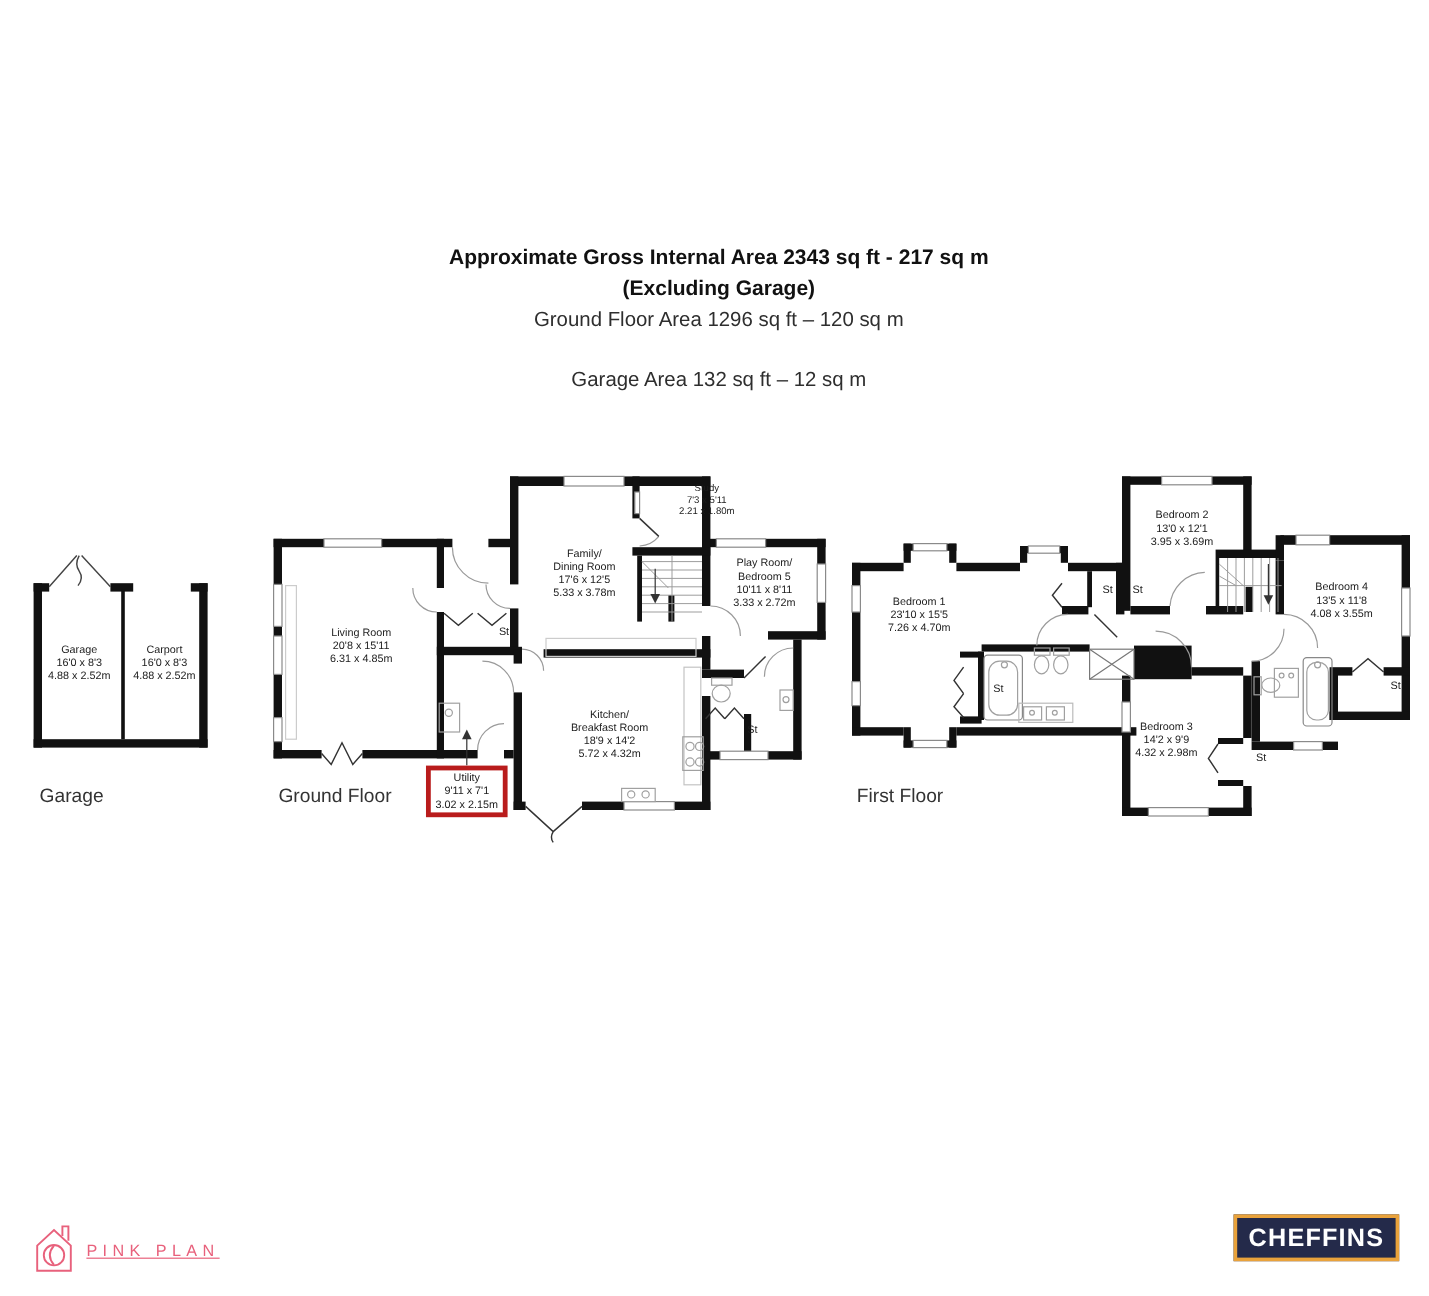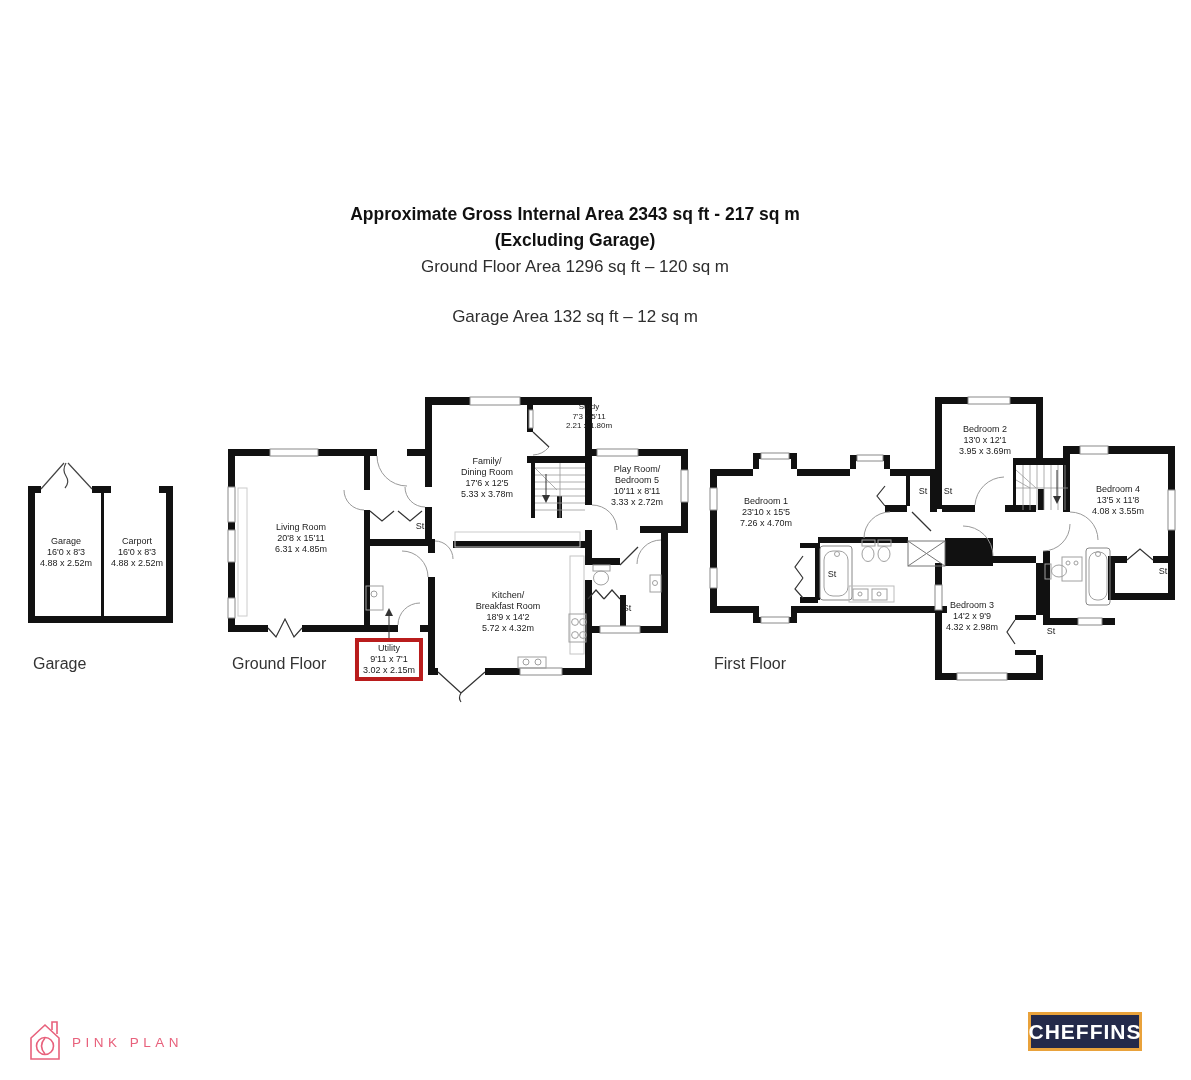--- a/index.html
+++ b/index.html
@@ -1,30 +1,30 @@
 <!DOCTYPE html>
 <html><head>
 <meta charset="utf-8">
 <style>
   html,body{margin:0;padding:0;background:#fff;}
   .page{position:relative;width:1191px;height:1080px;background:#ffffff;overflow:hidden;
         font-family:"Liberation Sans",sans-serif;color:#1a1a1a;}
-  .title-line{position:absolute;left:0;width:1150px;text-align:center;white-space:nowrap;}
+  .title-line{position:absolute;left:0;width:1150px;text-align:center;white-space:nowrap;padding-left:24px;}
   .t-bold{font-weight:bold;font-size:17.5px;color:#111;}
   .t-reg{font-size:17px;color:#2e2e2e;}
   .plan-title{position:absolute;font-size:16px;color:#333;white-space:nowrap;}
   .room-label{position:absolute;transform:translateX(-50%);text-align:center;
               font-size:9px;line-height:11px;color:#1c1c1c;white-space:nowrap;}
   .room-label.small{font-size:8px;line-height:9.5px;margin-left:28px;}
   .st-label{position:absolute;transform:translateX(-50%);font-size:9px;color:#1c1c1c;padding-left:48px;}
   .utility-box{position:absolute;transform:translateX(-50%);text-align:center;
                font-size:9px;line-height:11px;background:#fff;border:4px solid #b91c1c;
                padding:1px 4px;white-space:nowrap;}
   svg{position:absolute;left:0;top:0;}
-  .pink-text{position:absolute;font-size:13.5px;letter-spacing:4.5px;color:#e8617c;white-space:nowrap;}
+  .pink-text{position:absolute;font-size:13.5px;letter-spacing:4.5px;color:#e8617c;white-space:nowrap;text-decoration:underline;}
   .cheffins{position:absolute;display:flex;align-items:center;justify-content:center;
             background:#242a4a;border:3px solid #e9a23b;box-sizing:border-box;
             color:#fff;font-weight:bold;font-size:21px;letter-spacing:1px;white-space:nowrap;}
 </style>
 </head>
 <body>
 
 <div class="page">
 
   <div class="title-line t-bold" style="top:204px">Approximate Gross Internal Area 2343 sq ft - 217 sq m</div>
@@ -385,15 +385,15 @@
     <div>13'5 x 11'8</div>
     <div>4.08 x 3.55m</div>
   </div>
   <div class="st-label" style="left:899px;top:486px">St</div>
   <div class="st-label" style="left:924px;top:486px">St</div>
   <div class="st-label" style="left:808px;top:569px">St</div>
   <div class="st-label" style="left:1027px;top:626px">St</div>
   <div class="st-label" style="left:1139px;top:566px">St</div>
 
   <div class="pink-text" style="left:72px;top:1035px">PINK PLAN</div>
-  <div class="cheffins" style="left:1028px;top:1012px;width:114px;height:39px">CHEFFINS</div>
+  <div class="cheffins" style="left:1028px;top:1012px;width:138px;height:39px">CHEFFINS</div>
 
 </div>
 
 </body></html>

